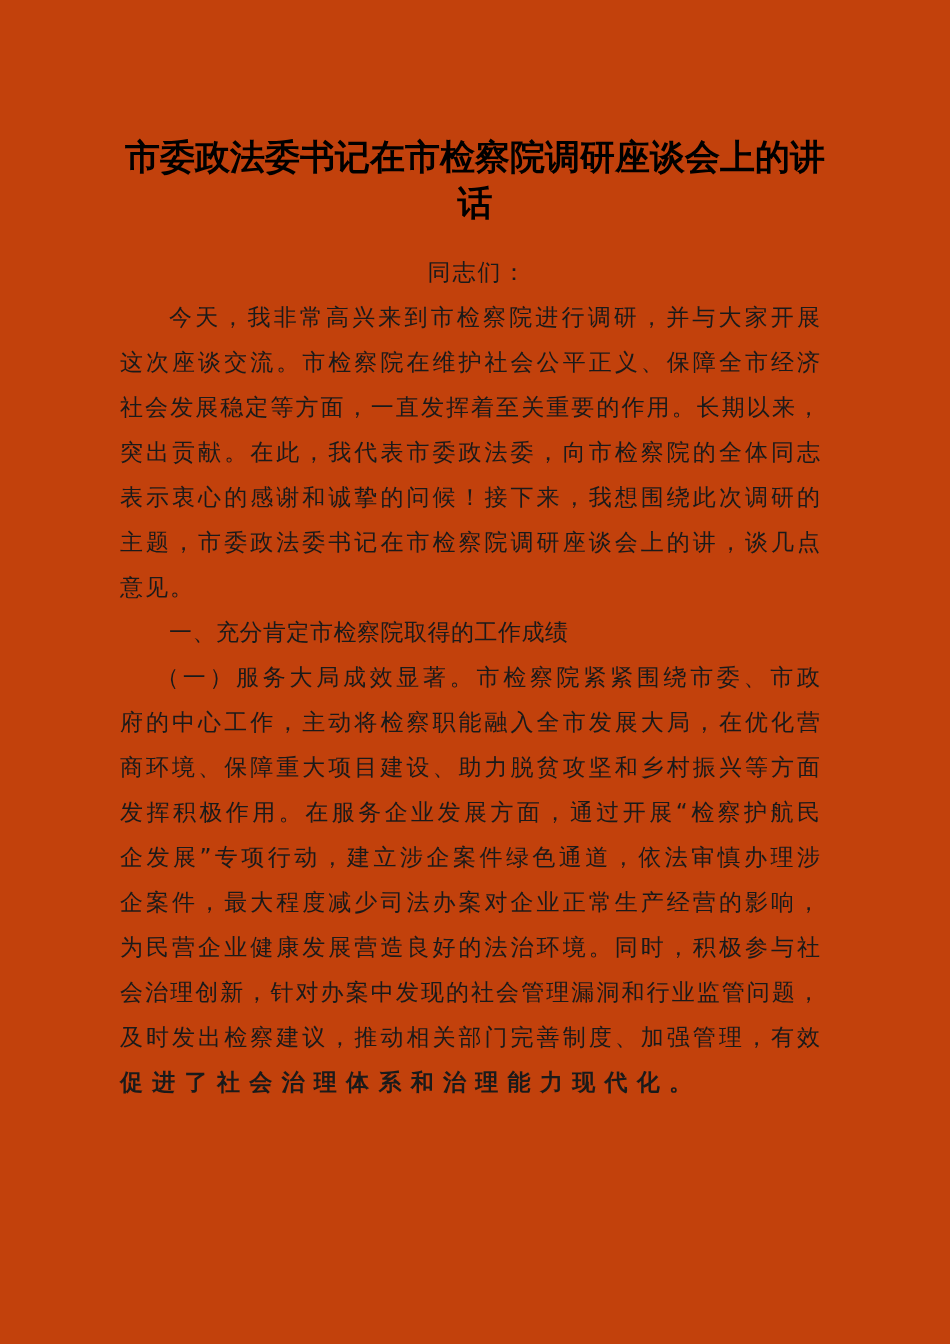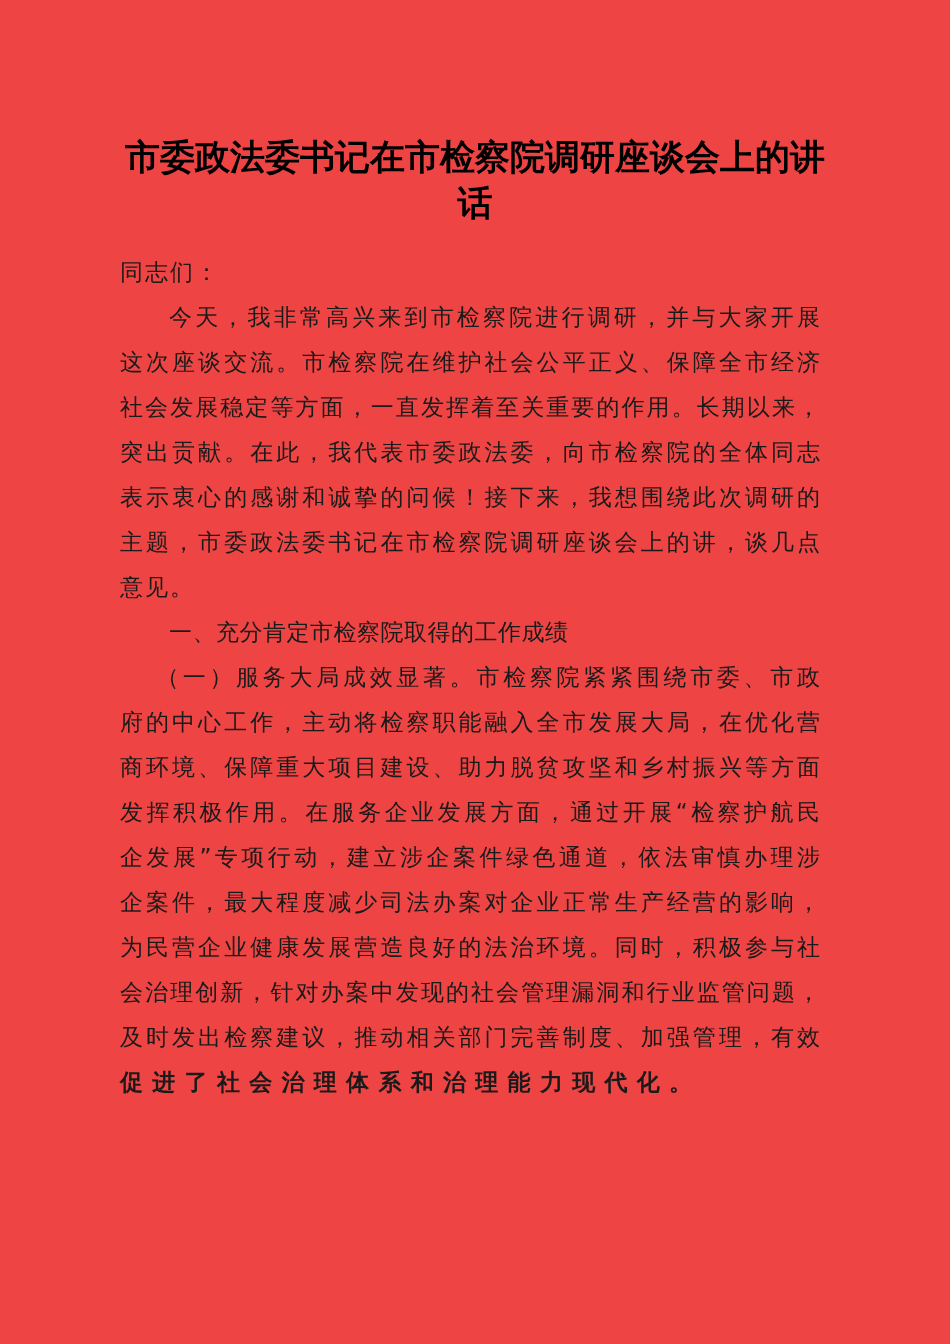--- a/index.html
+++ b/index.html
@@ -13,21 +13,21 @@
       position: relative;
       overflow: hidden;
       color: #111111;
     }
     .page {
       position: absolute;
       left: 0;
       top: 0;
       width: 950px;
       height: 1344px;
-      background: #ef4444;
+      background: #c2410c;
     }
     .title {
       position: absolute;
       left: 100px;
       width: 750px;
       top: 134px;
       text-align: center;
       font-family: "DejaVu Serif", "Liberation Serif", serif;
       font-weight: bold;
       font-size: 35px;
@@ -58,20 +58,21 @@
       width: 700px;
     }
     .indent {
       padding-left: 49px;
     }
     .indent.justify {
       width: 651px;
     }
     .salutation {
       letter-spacing: 2px;
+      text-align: center;
     }
     .heading {
       font-family: "DejaVu Sans", "Liberation Sans", sans-serif;
       font-weight: normal;
       letter-spacing: 0.5px;
       padding-left: 49px;
     }
     .sub-first {
       padding-left: 36px;
     }

